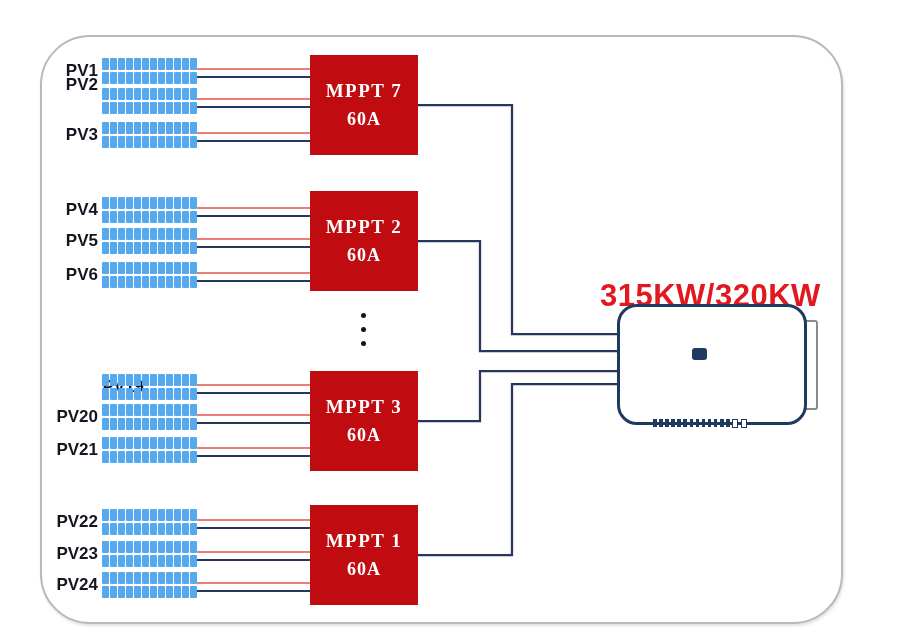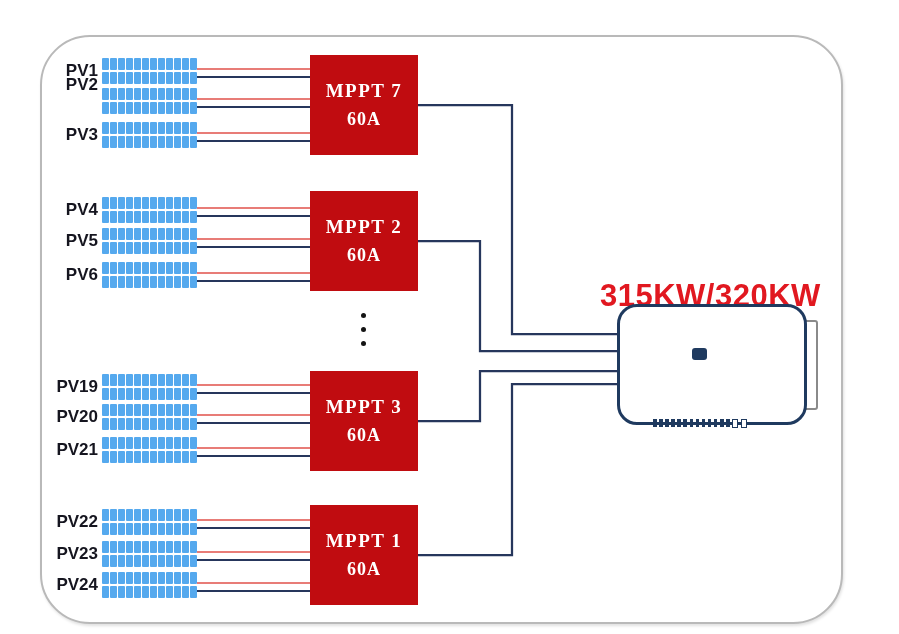--- a/index.html
+++ b/index.html
@@ -229,21 +229,21 @@
         <div class="pv-cell" style="background: rgb(85, 169, 238);"></div>
         <div class="pv-cell" style="background: rgb(85, 169, 238);"></div>
         <div class="pv-cell" style="background: rgb(85, 169, 238);"></div>
         <div class="pv-cell" style="background: rgb(85, 169, 238);"></div>
         <div class="pv-cell" style="background: rgb(85, 169, 238);"></div>
         <div class="pv-cell" style="background: rgb(85, 169, 238);"></div>
         <div class="pv-cell" style="background: rgb(85, 169, 238);"></div>
         <div class="pv-cell" style="background: rgb(85, 169, 238);"></div>
         <div class="pv-cell" style="background: rgb(85, 169, 238);"></div>
       </div>
-      <div class="pv-label" style="top: 374px;">PV19</div>
+      <div class="pv-label" style="top: 374px; padding-left: 46px;">PV19</div>
       <div class="pv-panel" style="top: 374px;">
         <div class="pv-cell" style="background: rgb(85, 169, 238);"></div>
         <div class="pv-cell" style="background: rgb(85, 169, 238);"></div>
         <div class="pv-cell" style="background: rgb(85, 169, 238);"></div>
         <div class="pv-cell" style="background: rgb(85, 169, 238);"></div>
         <div class="pv-cell" style="background: rgb(85, 169, 238);"></div>
         <div class="pv-cell" style="background: rgb(85, 169, 238);"></div>
         <div class="pv-cell" style="background: rgb(85, 169, 238);"></div>
         <div class="pv-cell" style="background: rgb(85, 169, 238);"></div>
         <div class="pv-cell" style="background: rgb(85, 169, 238);"></div>

